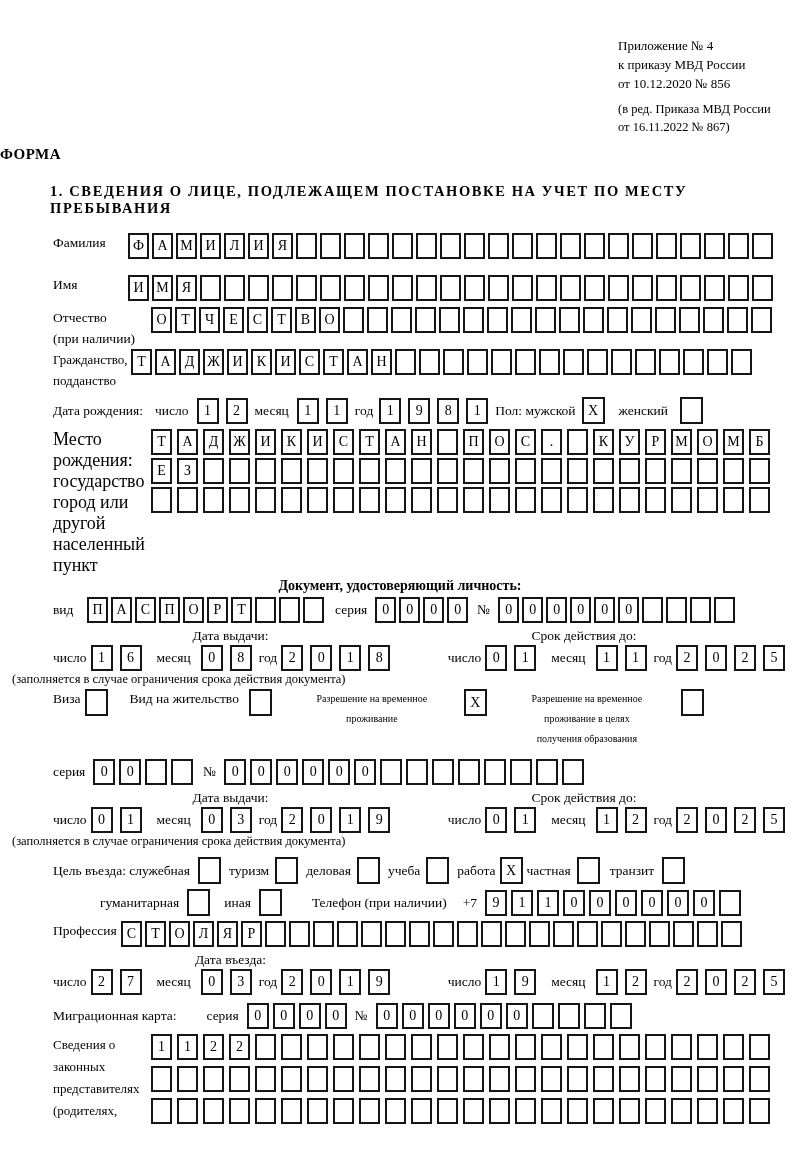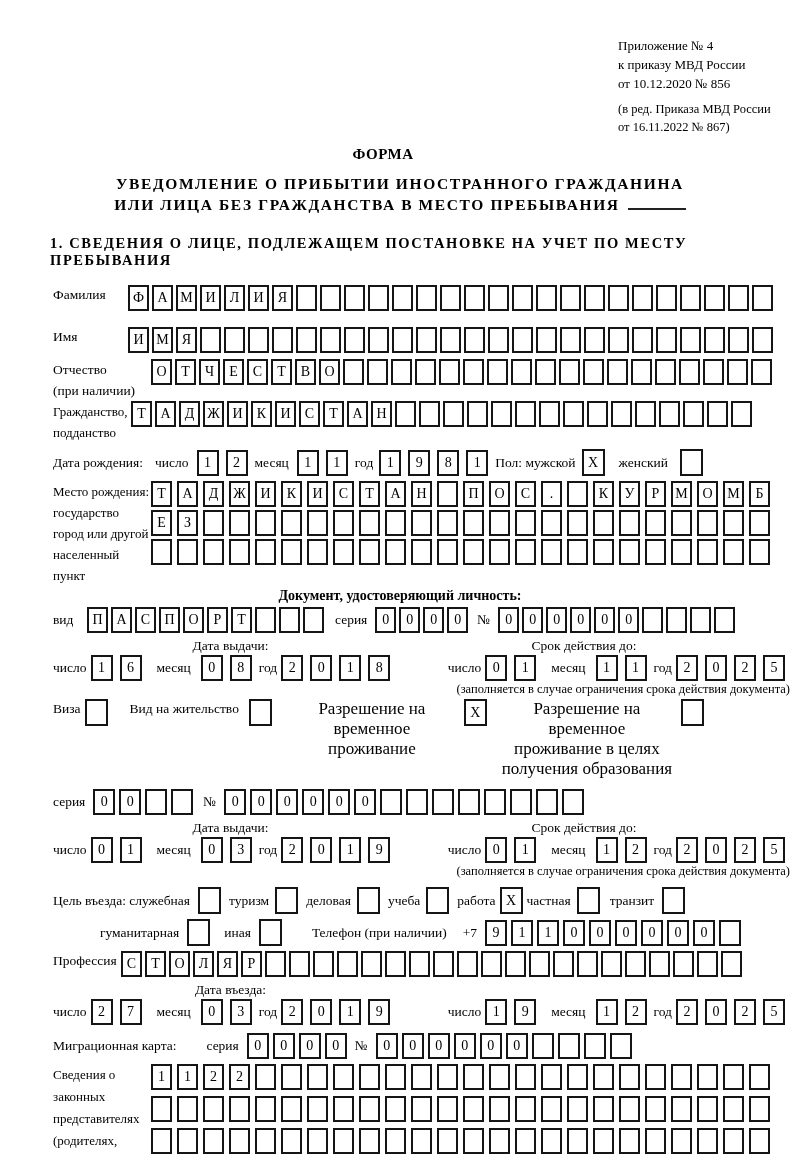--- a/index.html
+++ b/index.html
@@ -6,21 +6,21 @@
   html,body { margin:0; padding:0; }
   body {
     width:800px; height:1163px; background:#ffffff; color:#000;
     font-family:"Liberation Serif", serif; overflow:hidden;
   }
   .page { position:relative; width:800px; height:1163px; }
 
   
   .hdr { margin:36px 10px 0 618px; font-size:13px; line-height:19px; }
   .hdr .amend { margin-top:7px; font-size:12.5px; line-height:18px; }
-  .forma { text-align:center; margin:10px 34px 0 0; font-weight:bold; font-size:15px; letter-spacing:.5px; }
+  .forma { text-align:left; margin:10px 34px 0 0; font-weight:bold; font-size:15px; letter-spacing:.5px; }
 
   .title { margin:10px 0 0 0; text-align:center; font-weight:bold; font-size:15.5px; line-height:21px; letter-spacing:1.6px; }
   .blankline { display:inline-block; width:58px; border-bottom:2px solid #222; height:10px; margin-left:8px; }
   .sec1 { margin:20px 0 0 50px; font-weight:bold; font-size:14.5px; letter-spacing:1.6px; }
 
   
   .frow { display:flex; align-items:flex-start; margin:0 8px 0 53px; }
   .frow.mid { align-items:center; }
   .flabel { font-size:13.5px; line-height:20px; flex:0 0 auto; white-space:nowrap; }
   .lblcol { flex:0 0 auto; font-size:13.5px; line-height:21px; }
@@ -35,24 +35,24 @@
   .dbx .cell { width:22px; margin-right:7px; }
   .dbx4 .cell { width:22px; margin-right:4px; }
   .cbx .cell { width:23px; height:27px; margin-right:0; }
 
   .w { font-size:13.5px; white-space:nowrap; }
 
   .cols { display:flex; margin:0 40px 0 53px; font-size:13.5px; }
   .col-a { flex:0 0 355px; text-align:center; }
   .col-b { flex:1; text-align:center; }
 
-  .note { font-size:12.5px; text-align:right; margin:1px 10px 0 0; }
+  .note { font-size:12.5px; text-align:left; margin:1px 10px 0 0;padding-left:12px; }
   .para { margin:9px 0 0 53px; font-size:14px; line-height:22px; }
 
-  .cmulti { font-size:17px; line-height:20px; text-align:center; }
+  .cmulti { font-size:10px; line-height:20px; text-align:center; }
 
   .stack > .cellrow { margin-bottom:3px; }
   .heading-center { text-align:center; font-weight:bold; font-size:14px; margin-top:2px; }
 
   .ml4{margin-left:4px}.ml6{margin-left:6px}.ml8{margin-left:8px}.ml10{margin-left:10px}
   .ml12{margin-left:12px}.ml14{margin-left:14px}.ml16{margin-left:16px}
   .ml22{margin-left:22px}.ml30{margin-left:30px}
   .mla{margin-left:auto}
 </style>
 </head>
@@ -64,24 +64,20 @@
     <div>Приложение № 4</div>
     <div>к приказу МВД России</div>
     <div>от 10.12.2020 № 856</div>
     <div class="amend">
       <div>(в ред. Приказа МВД России</div>
       <div>от 16.11.2022 № 867)</div>
     </div>
   </div>
   <div class="forma">ФОРМА</div>
 
-  <div class="title">
-    <div>УВЕДОМЛЕНИЕ О ПРИБЫТИИ ИНОСТРАННОГО ГРАЖДАНИНА</div>
-    <div><span>ИЛИ ЛИЦА БЕЗ ГРАЖДАНСТВА В МЕСТО ПРЕБЫВАНИЯ</span><span class="blankline"></span></div>
-  </div>
   <div class="sec1">1. СВЕДЕНИЯ О ЛИЦЕ, ПОДЛЕЖАЩЕМ ПОСТАНОВКЕ НА УЧЕТ ПО МЕСТУ ПРЕБЫВАНИЯ</div>
 
   <div class="frow" style="margin-top:16px">
     <div class="flabel" style="width:75px">Фамилия</div>
     <div class="cellrow">
         <span class="cell">Ф</span>
         <span class="cell">А</span>
         <span class="cell">М</span>
         <span class="cell">И</span>
         <span class="cell">Л</span>
@@ -236,21 +232,21 @@
     <div class="cellrow cbx ml6">
         <span class="cell">X</span>
       </div>
     <span class="w ml14">женский</span>
     <div class="cellrow cbx ml12">
         <span class="cell"></span>
       </div>
   </div>
 
   <div class="frow" style="margin-top:5px">
-    <div class="lblcol" style="width:98px;font-size:13px">
+    <div class="lblcol" style="width:98px;font-size:18px">
       <div>Место рождения:</div>
       <div>государство</div>
       <div>город или другой</div>
       <div>населенный пункт</div>
     </div>
     <div class="stack">
       <div class="cellrow g5">
           <span class="cell">Т</span>
           <span class="cell">А</span>
           <span class="cell">Д</span>

